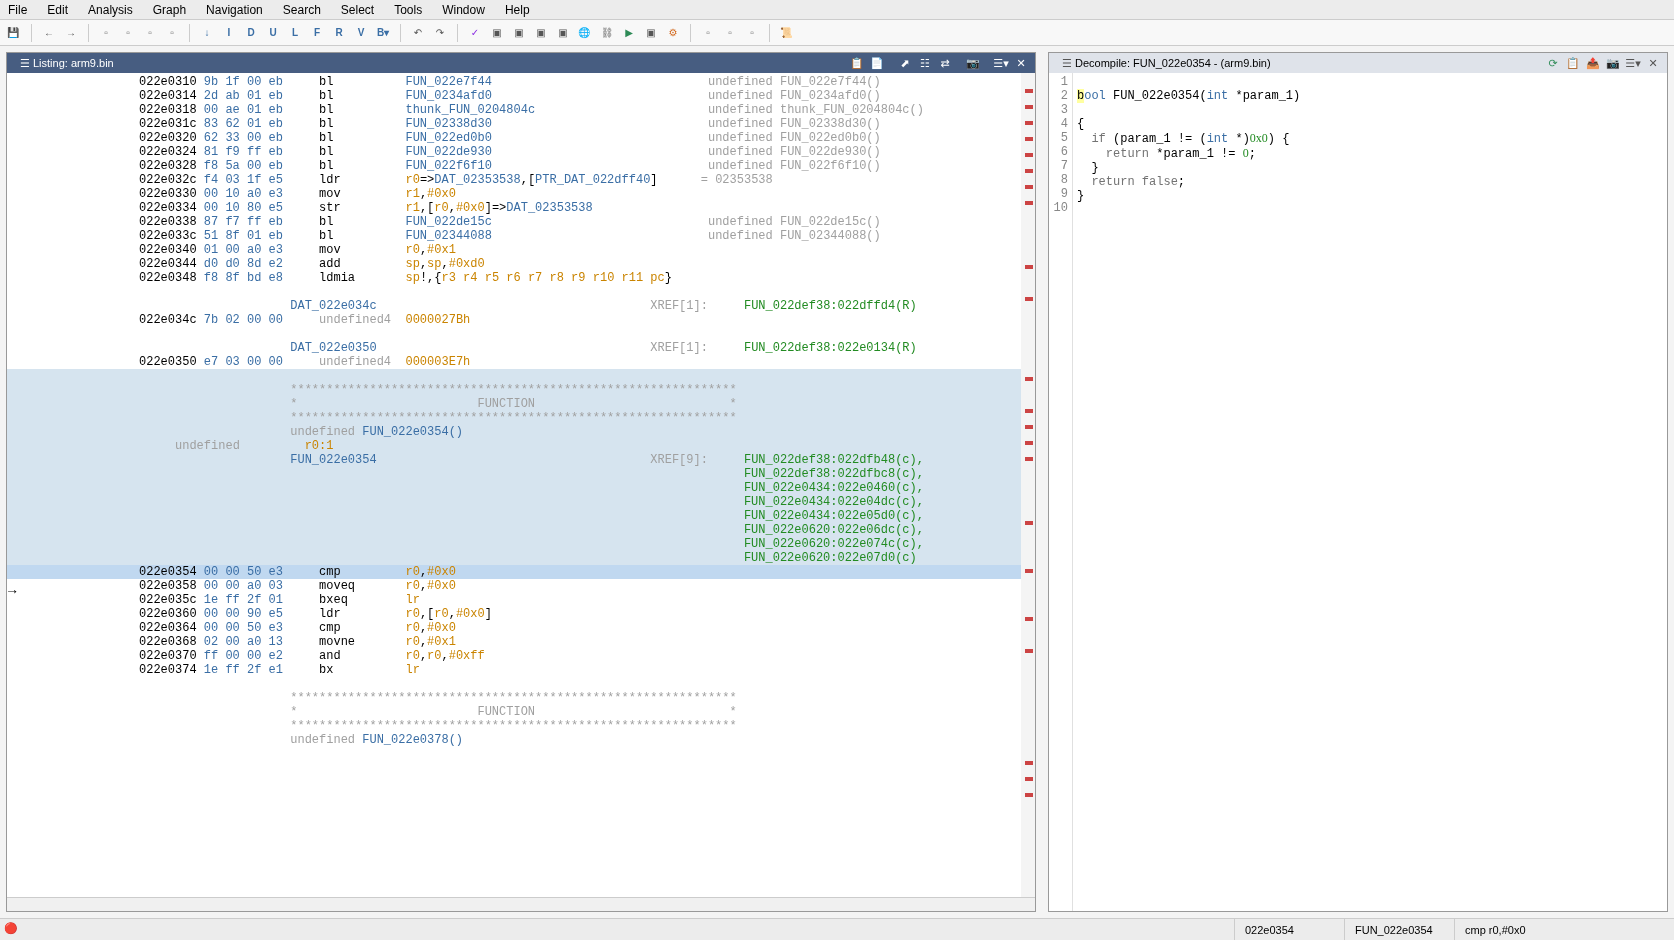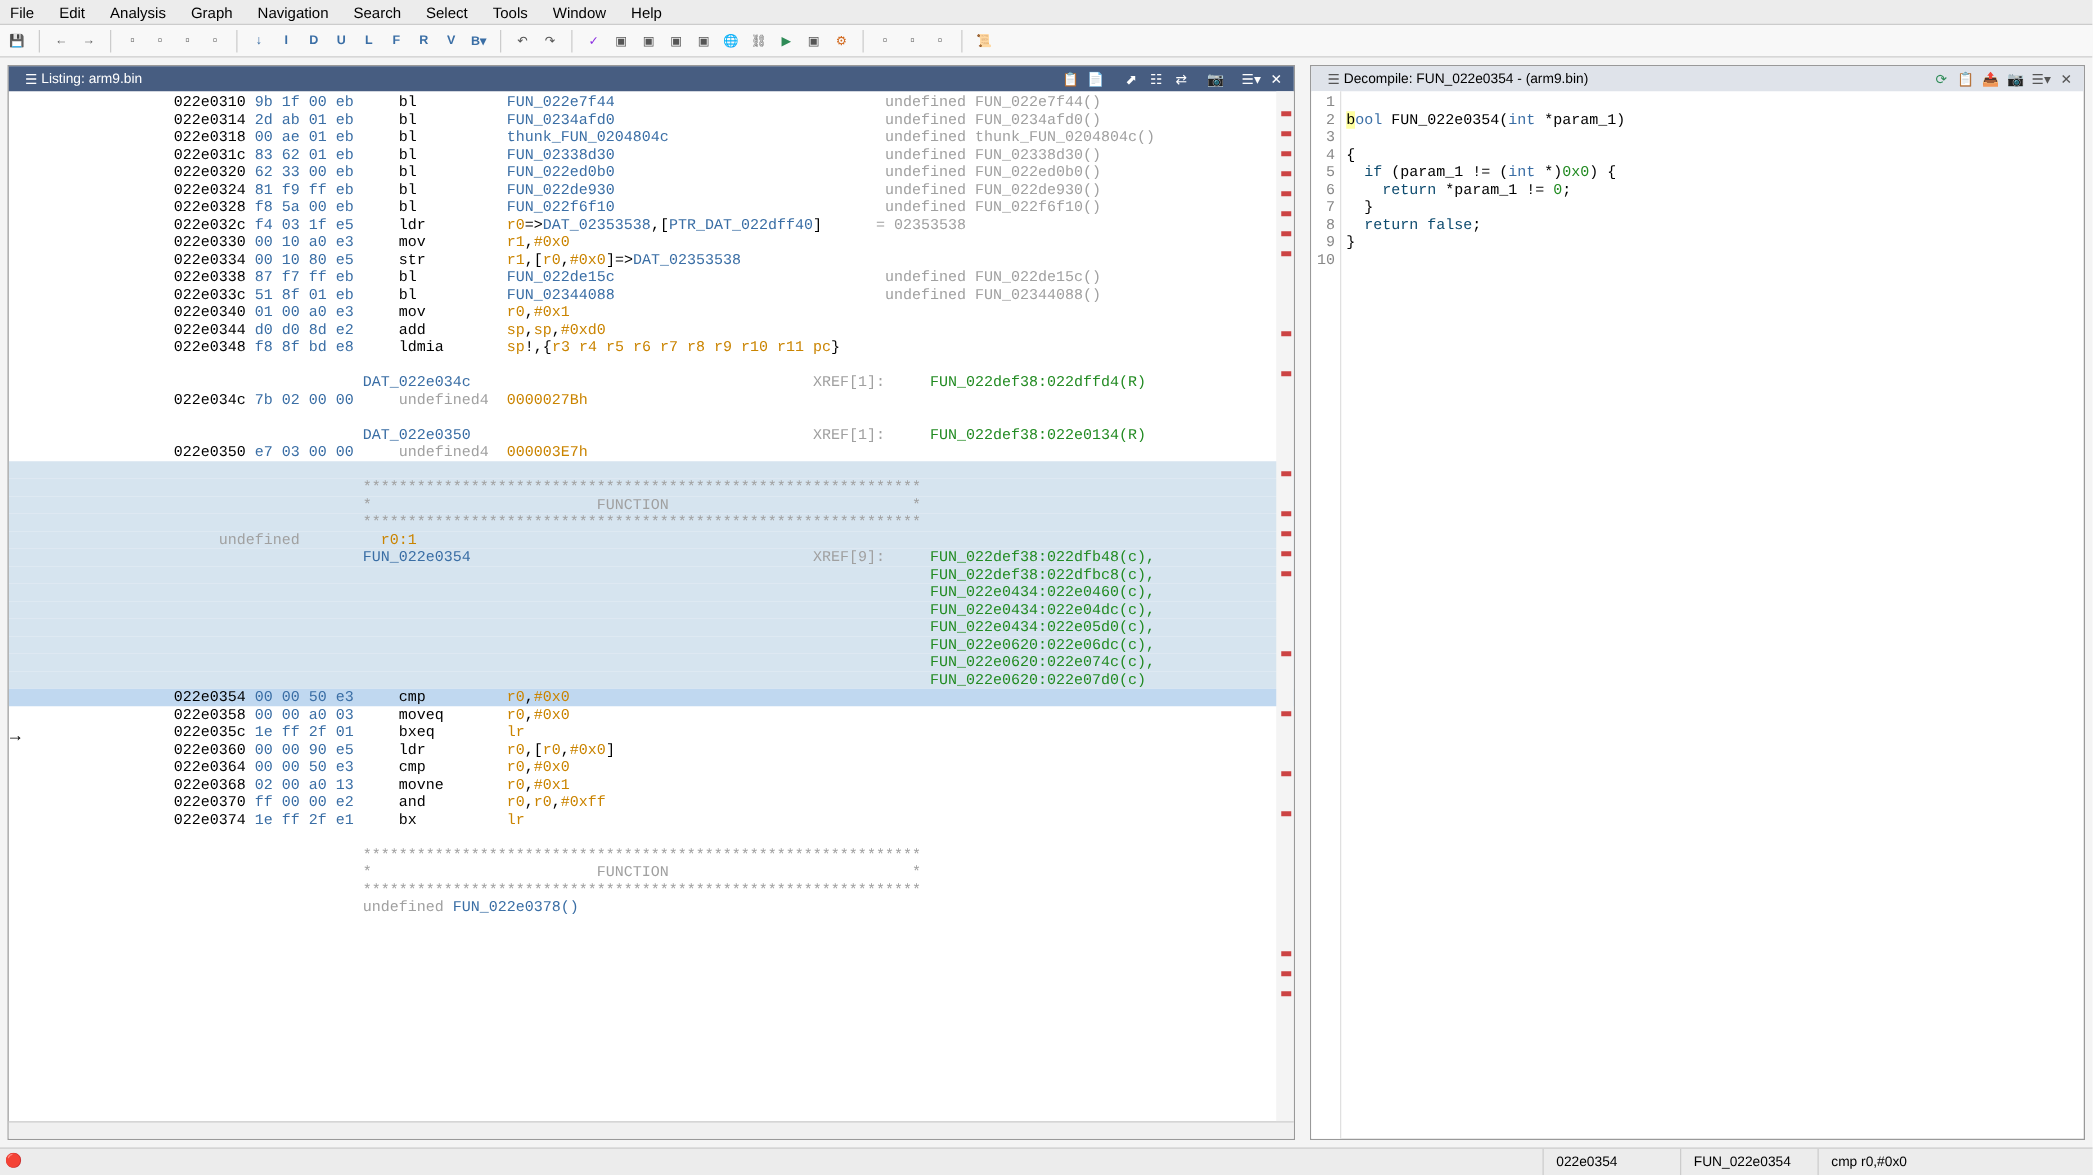--- a/index.html
+++ b/index.html
@@ -31,23 +31,23 @@
 .xref { color:#228b22; }
 .undef { color:#a0a0a0; }
 .marker-col { position:absolute; right:0; top:0; width:14px; background:#f4f4f4; height:100%; }
 .marker { position:absolute; right:2px; width:8px; height:4px; background:#cc4444; }
 .scrollbar-h { height:14px; background:#f0f0f0; border-top:1px solid #ccc; }
 .decomp-body { flex:1; font-family:"Courier New", monospace; font-size:12px; line-height:14px; display:flex; }
 .decomp-gutter { width:24px; background:#fff; border-right:1px solid #e0e0e0; text-align:right; color:#888; padding:2px 4px 0 0; }
 .decomp-gutter div { height:14px; }
 .decomp-code { flex:1; padding:2px 0 0 4px; white-space:pre; }
 .dc-type { color:#3a6ea5; }
-.dc-kw { color:#0c4a6e; }
+.dc-kw { color:#737373; }
 .dc-fun { color:#000; }
-.dc-num { color:#228b22; }
+.dc-num { color:#228b22;font-family:Liberation Serif, serif; }
 .hl-cursor { background:#ffffa0; }
 .statusbar { position:absolute; bottom:0; left:0; right:0; height:22px; background:#ececec; border-top:1px solid #ccc; display:flex; align-items:center; font-size:11px; }
 .statusbar .spacer { flex:1; }
 .statusbar .cell { border-left:1px solid #ccc; padding:0 10px; height:100%; display:flex; align-items:center; min-width:110px; }
 .statusbar .icon { width:16px; height:16px; margin-left:4px; }
 .arrow-indicator { position:absolute; left:1px; font-size:14px; color:#000; z-index:10; }
 </style>
 </head>
 <body>
 
@@ -139,20 +139,21 @@
         <div class="listing-line"> </div>
         <div class="listing-line">                     <span class="sym">DAT_022e034c</span>                                      <span class="undef">XREF[1]:</span>     <span class="xref">FUN_022def38:022dffd4(R)</span></div>
         <div class="listing-line"><span class="addr">022e034c</span> <span class="bytes">7b 02 00 00</span>     <span class="undef">undefined4</span>  <span class="op2">0000027Bh</span></div>
         <div class="listing-line"> </div>
         <div class="listing-line">                     <span class="sym">DAT_022e0350</span>                                      <span class="undef">XREF[1]:</span>     <span class="xref">FUN_022def38:022e0134(R)</span></div>
         <div class="listing-line"><span class="addr">022e0350</span> <span class="bytes">e7 03 00 00</span>     <span class="undef">undefined4</span>  <span class="op2">000003E7h</span></div>
         <div class="listing-line hl"> </div>
         <div class="listing-line hl">                     <span class="undef">**************************************************************</span></div>
         <div class="listing-line hl">                     <span class="undef">*                         FUNCTION                           *</span></div>
         <div class="listing-line hl">                     <span class="undef">**************************************************************</span></div>
+        <div class="listing-line hl">                     <span class="undef">undefined</span> <span class="sym">FUN_022e0354()</span></div>
         <div class="listing-line hl">     <span class="undef">undefined</span>         <span class="op2">r0:1</span>           <span class="op2"><return></return></span></div>
         <div class="listing-line hl">                     <span class="sym">FUN_022e0354</span>                                      <span class="undef">XREF[9]:</span>     <span class="xref">FUN_022def38:022dfb48(c),</span></div>
         <div class="listing-line hl">                                                                                    <span class="xref">FUN_022def38:022dfbc8(c),</span></div>
         <div class="listing-line hl">                                                                                    <span class="xref">FUN_022e0434:022e0460(c),</span></div>
         <div class="listing-line hl">                                                                                    <span class="xref">FUN_022e0434:022e04dc(c),</span></div>
         <div class="listing-line hl">                                                                                    <span class="xref">FUN_022e0434:022e05d0(c),</span></div>
         <div class="listing-line hl">                                                                                    <span class="xref">FUN_022e0620:022e06dc(c),</span></div>
         <div class="listing-line hl">                                                                                    <span class="xref">FUN_022e0620:022e074c(c),</span></div>
         <div class="listing-line hl">                                                                                    <span class="xref">FUN_022e0620:022e07d0(c)</span></div>
         <div class="listing-line hl cursor-line"><span class="addr">022e0354</span> <span class="bytes">00 00 50 e3</span>     <span class="mnem">cmp</span>         <span class="op2">r0</span>,<span class="op2">#0x0</span></div>

